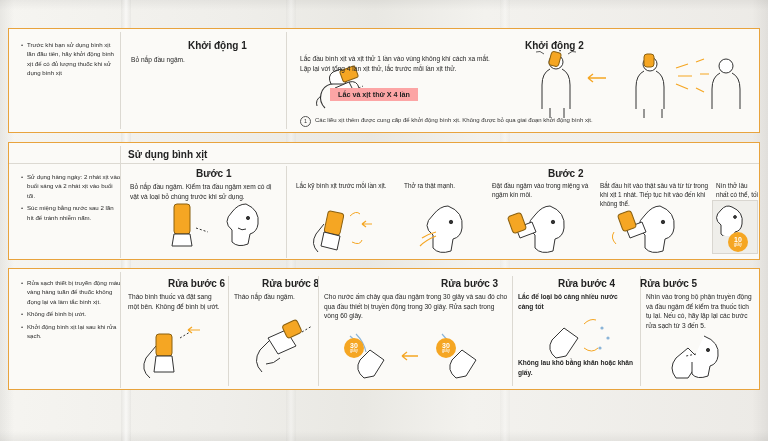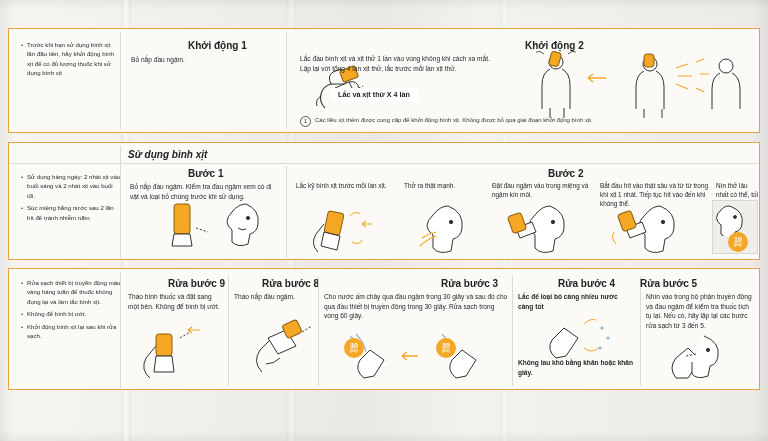--- a/index.html
+++ b/index.html
@@ -102,21 +102,21 @@
       </g>
     </svg>
   </div>
 
   <div class="vline" style="left:286px;top:32px;height:97px;"></div>
 
   <div class="tabLabel" style="left:525px;top:40px;">Khởi động 2</div>
   <div class="lbl" style="position:absolute;left:300px;top:54px;width:230px;white-space:pre-line;">Lắc đầu bình xịt và xịt thử 1 lần vào vùng không khí cách xa mắt.
 Lặp lại với tổng 4 lần xịt thử, lắc trước mỗi lần xịt thử.</div>
 
-  <div style="position:absolute;left:330px;top:88px;background:#ffffff;padding:2px 8px;font-size:7.2px;font-weight:bold;color:#222;">Lắc và xịt thử X 4 lần</div>
+  <div style="position:absolute;left:330px;top:88px;background:#fca5a5;padding:2px 8px;font-size:7.2px;font-weight:bold;color:#222;">Lắc và xịt thử X 4 lần</div>
 
   <div class="art" style="left:520px;top:48px;">
     <svg width="230" height="72" viewBox="0 0 230 72">
       <g fill="none" stroke="#333" stroke-width="1">
 
         <circle cx="36" cy="14" r="7" fill="#fff"></circle>
         <path d="M30 21 q-8 4 -8 16 l0 24"></path>
         <path d="M42 21 q8 4 8 16 l0 24"></path>
         <path d="M30 60 l0 10 M44 60 l0 10"></path>
         <rect x="30" y="4" width="10" height="14" rx="3" fill="#f5a623" stroke="#8a6010" transform="rotate(15 35 11)"></rect>
@@ -144,28 +144,28 @@
 
   <div style="position:absolute;left:300px;top:116px;display:flex;gap:4px;align-items:flex-start;">
     <span class="circle-num">1</span>
     <span class="smallnote" style="max-width:300px;">Các liều xịt thêm được cung cấp để khởi động bình xịt. Không được bỏ qua giai đoạn khởi động bình xịt.</span>
   </div>
 
   <div class="panel" style="left:8px;top:142px;width:752px;height:118px;"></div>
   <div class="hline" style="left:9px;right:9px;top:163px;width:auto;"></div>
   <div class="vline" style="left:120px;top:146px;height:112px;"></div>
 
-  <div class="tabLabel" style="left:128px;top:149px;font-style:italic;">Sử dụng bình xịt</div>
+  <div class="tabLabel" style="left:128px;top:149px;">Sử dụng bình xịt</div>
 
   <ul class="bullets" style="position:absolute;left:20px;top:172px;width:94px;">
     <li>Sử dụng hàng ngày: 2 nhát xịt vào buổi sáng và 2 nhát xịt vào buổi tối.</li>
     <li>Súc miệng bằng nước sau 2 lần hít để tránh nhiễm nấm.</li>
   </ul>
 
-  <div class="tabLabel" style="left:188px;top:168px;">Bước 1</div>
+  <div class="tabLabel" style="left:196px;top:168px;">Bước 1</div>
   <div class="lbl" style="position:absolute;left:130px;top:182px;width:148px;">Bỏ nắp đầu ngậm. Kiểm tra đầu ngậm xem có dị vật và loại bỏ chúng trước khi sử dụng.</div>
 
   <div class="art" style="left:150px;top:198px;">
     <svg width="130" height="58" viewBox="0 0 130 58">
       <g fill="none" stroke="#333" stroke-width="1">
         <rect x="24" y="6" width="16" height="30" rx="3" fill="#f5a623" stroke="#8a6010"></rect>
         <path d="M24 36 l16 0 l2 12 -20 0 z" fill="#fff"></path>
         <path d="M46 30 l12 4" stroke-dasharray="2 2"></path>
 
         <path d="M96 6 q14 6 12 20 q-1 8 -8 10 l-2 10 q-10 4 -16 -2 l0 -12 q-10 -8 0 -18 q6 -8 14 -8z" fill="#fff"></path>
@@ -258,21 +258,21 @@
 
   <div class="panel" style="left:8px;top:268px;width:752px;height:122px;"></div>
   <div class="vline" style="left:120px;top:272px;height:116px;"></div>
 
   <ul class="bullets" style="position:absolute;left:20px;top:278px;width:96px;">
     <li>Rửa sạch thiết bị truyền động màu vàng hàng tuần để thuốc không đọng lại và làm tắc bình xịt.</li>
     <li>Không để bình bị ướt.</li>
     <li>Khởi động bình xịt lại sau khi rửa sạch.</li>
   </ul>
 
-  <div class="tabLabel" style="left:168px;top:278px;">Rửa bước 9</div>
+  <div class="tabLabel" style="left:168px;top:278px;">Rửa bước 6</div>
   <div class="lbl" style="position:absolute;left:128px;top:292px;width:92px;">Tháo bình thuốc và đặt sang một bên. Không để bình bị ướt.</div>
   <div class="art" style="left:130px;top:322px;">
     <svg width="96" height="60" viewBox="0 0 96 60">
       <g fill="none" stroke="#333" stroke-width="1">
         <path d="M20 56 q-10 -8 -4 -20 l10 -12"></path>
         <rect x="26" y="12" width="16" height="22" rx="3" fill="#f5a623" stroke="#8a6010"></rect>
         <path d="M26 34 l16 0 l2 16 -20 0z" fill="#fff"></path>
         <path d="M50 16 l10 -6" stroke-dasharray="2 2"></path>
         <path d="M58 8 h12 M58 8 l4 -3 M58 8 l4 3" stroke="#f5a623" stroke-width="1.2"></path>
       </g>

